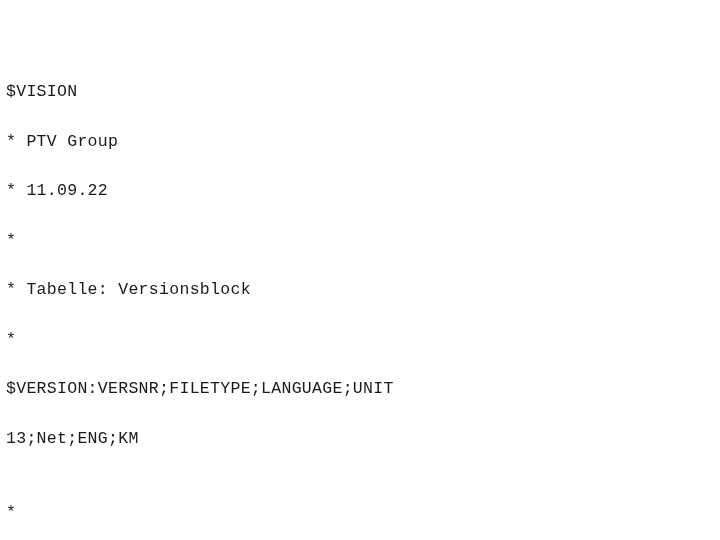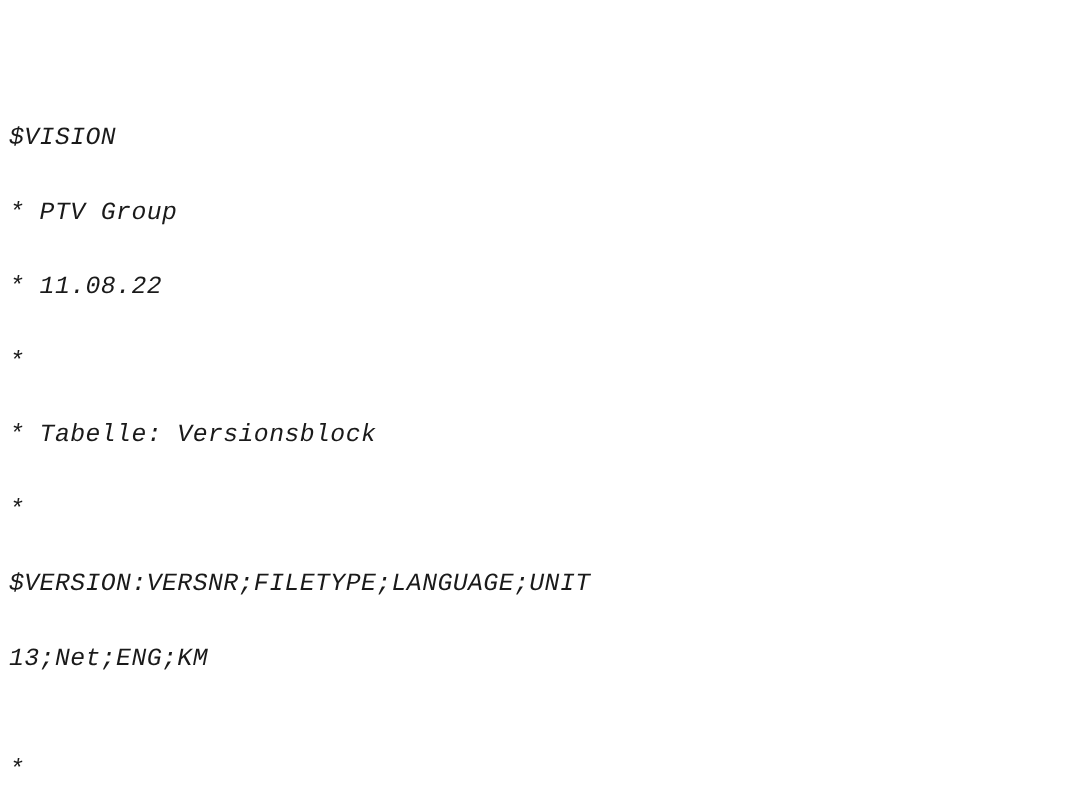--- a/index.html
+++ b/index.html
@@ -9,30 +9,29 @@
       font-family: Consolas, 'Courier New', monospace;
       font-size: 16.5px;
       line-height: 1.5;
       color: #1a1a1a;
       letter-spacing: 0.3px;
       white-space: pre;
       overflow: hidden;
     }
     .line {
       display: block;
-      font-style: italic;
     }
   </style>
 </head>
 <body>
 
 
 <span class="line">$VISION</span>
 <span class="line">* PTV Group</span>
-<span class="line">* 11.08.22</span>
+<span class="line">* 11.09.22</span>
 <span class="line">*</span>
 <span class="line">* Tabelle: Versionsblock</span>
 <span class="line">*</span>
 <span class="line">$VERSION:VERSNR;FILETYPE;LANGUAGE;UNIT</span>
 <span class="line">13;Net;ENG;KM</span>
 <span class="line"></span>
 <span class="line">*</span>
 
 
 

